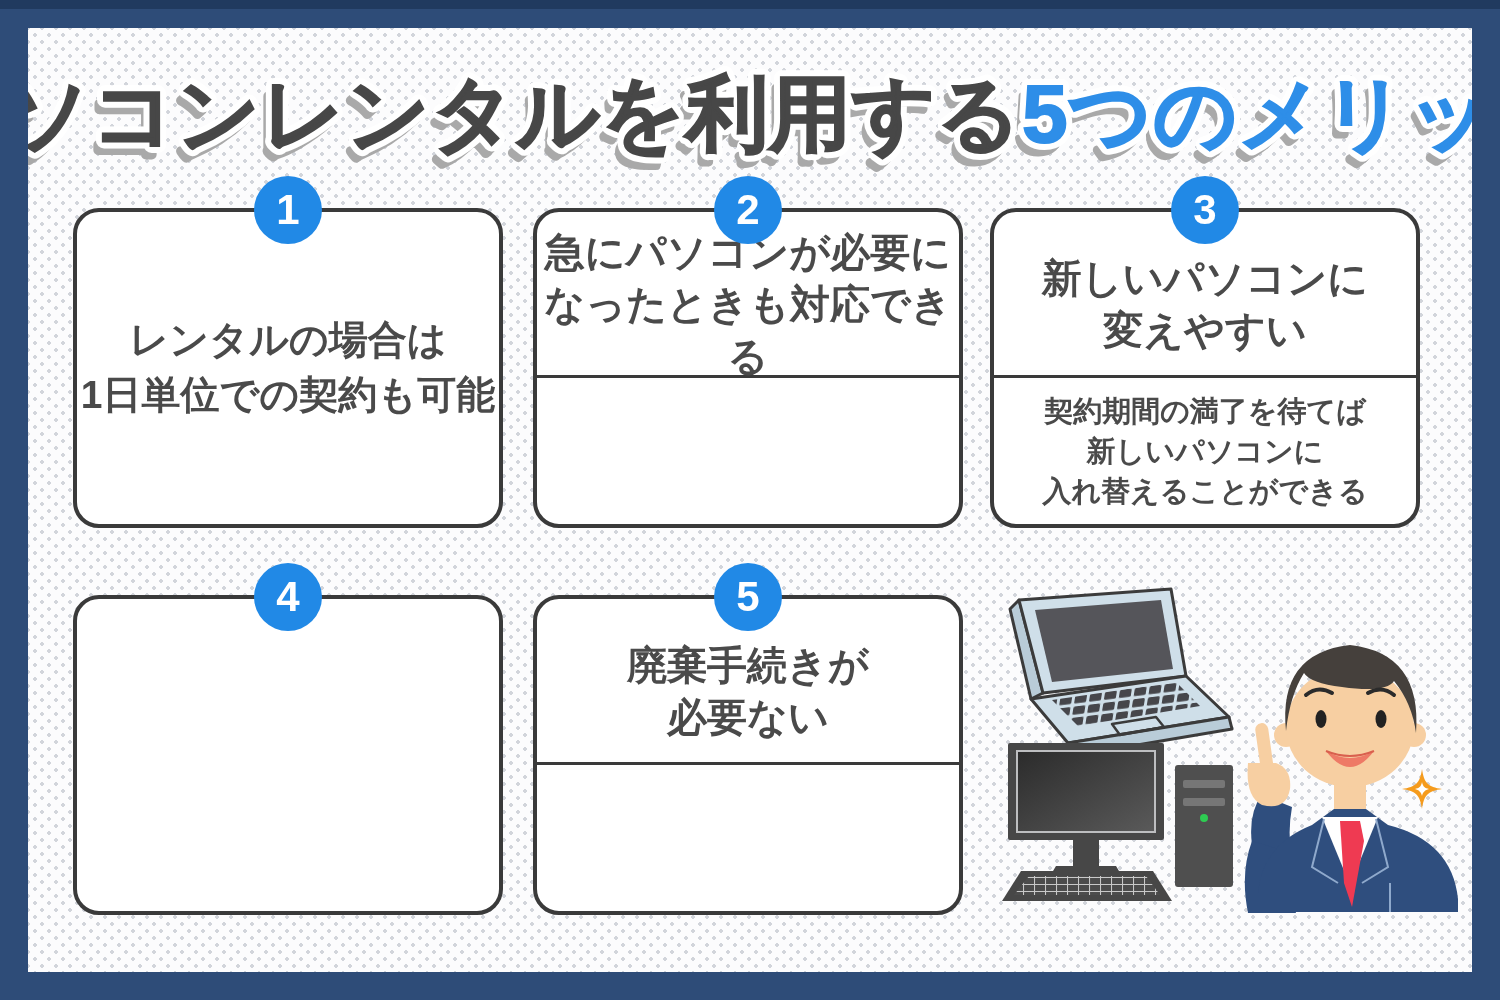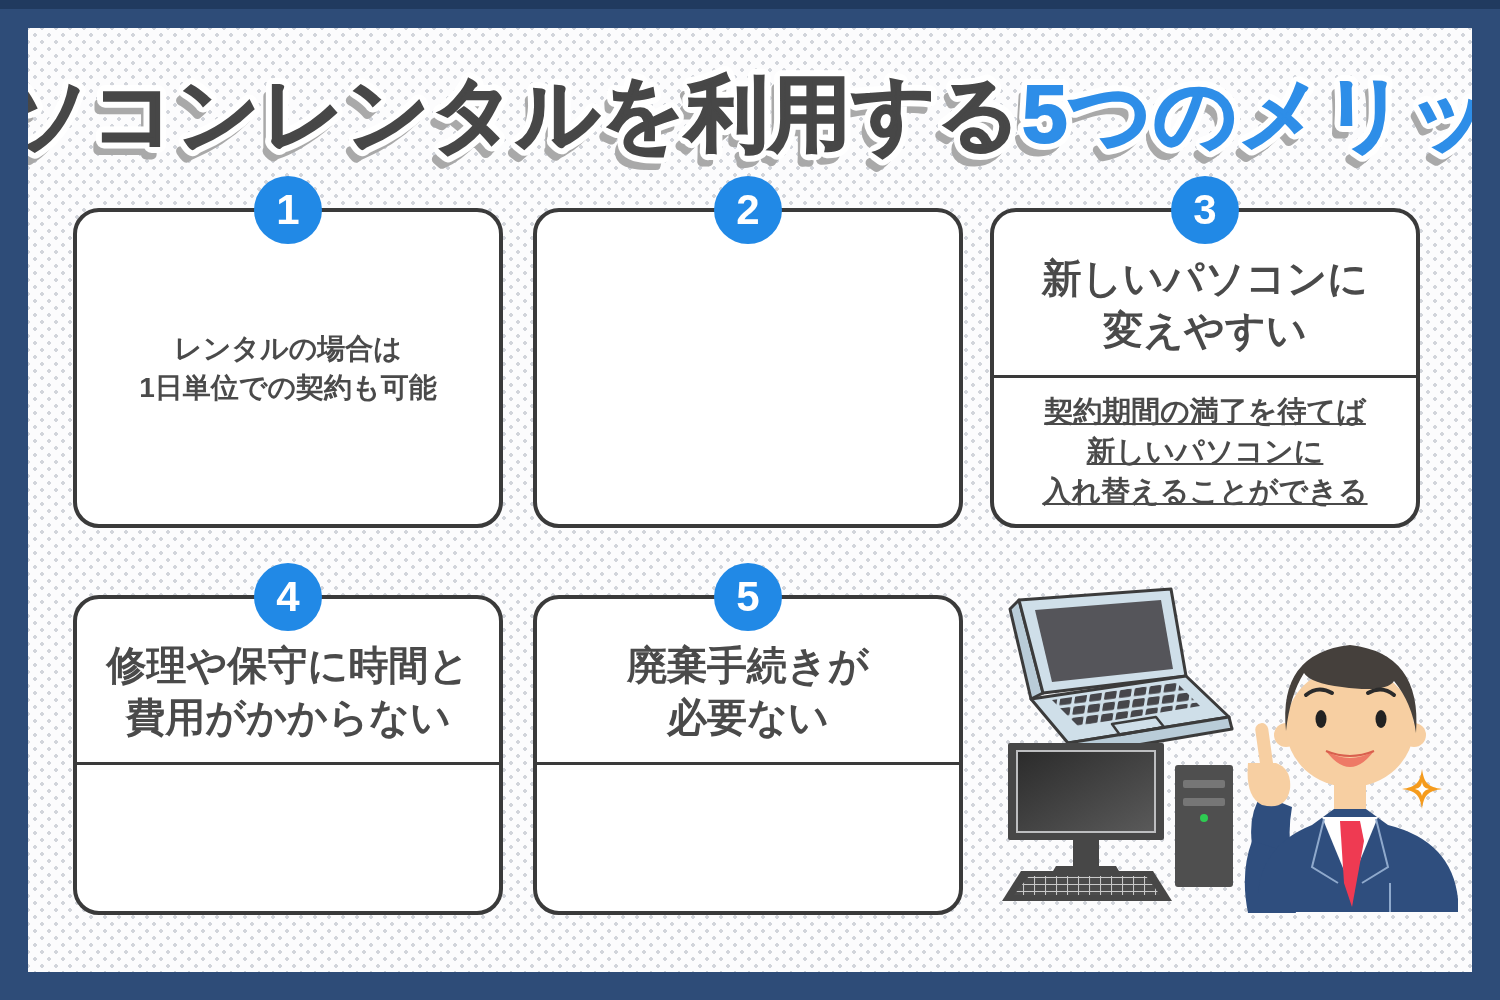--- a/index.html
+++ b/index.html
@@ -46,29 +46,29 @@
   .card-head{
     height:166px;box-sizing:border-box;
     border-bottom:3px solid #3a3a3a;
     display:flex;align-items:center;justify-content:center;
     text-align:center;padding-top:20px;
     font-size:40px;line-height:1.3;font-weight:900;color:#4a4a4a;
     white-space:pre-line;
   }
   .card-body{
     flex:1;display:flex;align-items:center;justify-content:center;
-    text-align:center;font-size:28px;line-height:1.4;font-weight:700;color:#4a4a4a;
+    text-align:center;font-size:39px;line-height:1.4;font-weight:700;color:#4a4a4a;
     white-space:pre-line;
   }
   .c1{left:45px;top:180px;}
   .c2{left:505px;top:180px;}
   .c3{left:962px;top:180px;}
   .c4{left:45px;top:567px;}
   .c5{left:505px;top:567px;}
-  .c3 .card-body{font-size:29px;line-height:1.38;text-decoration:underline;}
+  .c3 .card-body{font-size:29px;line-height:1.38;}
   .illus{position:absolute;left:962px;top:555px;width:482px;height:400px;}
 </style>
 </head>
 <body>
 
 <div class="frame">
   <div class="top-edge"></div>
 
   <div class="content">
 
@@ -82,35 +82,35 @@
     </svg>
 
     <div class="card c1">
       <div class="card-num">1</div>
       <div class="card-body">レンタルの場合は
 1日単位での契約も可能</div>
     </div>
 
     <div class="card c2">
       <div class="card-num">2</div>
+      <div class="card-head">急にパソコンが必要に
+なったときも対応できる</div>
     </div>
 
     <div class="card c3">
       <div class="card-num">3</div>
       <div class="card-head">新しいパソコンに
 変えやすい</div>
       <div class="card-body">契約期間の満了を待てば
 新しいパソコンに
 入れ替えることができる</div>
     </div>
 
     <div class="card c4">
       <div class="card-num">4</div>
-      <div class="card-head">修理や保守に時間と
-費用がかからない</div>
     </div>
 
     <div class="card c5">
       <div class="card-num">5</div>
       <div class="card-head">廃棄手続きが
 必要ない</div>
     </div>
 
     <svg class="illus" viewBox="0 0 482 400">
       <defs>

